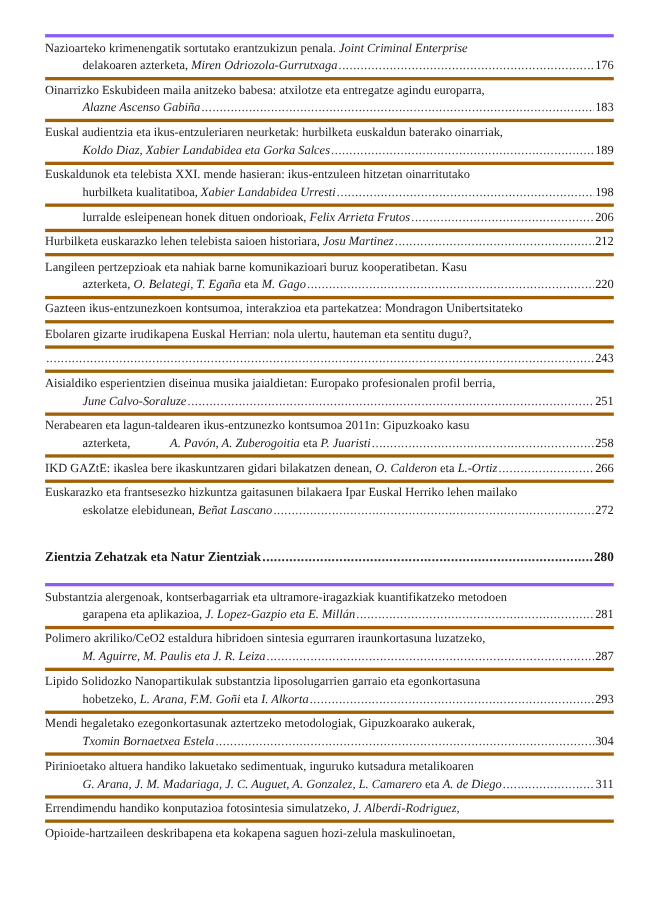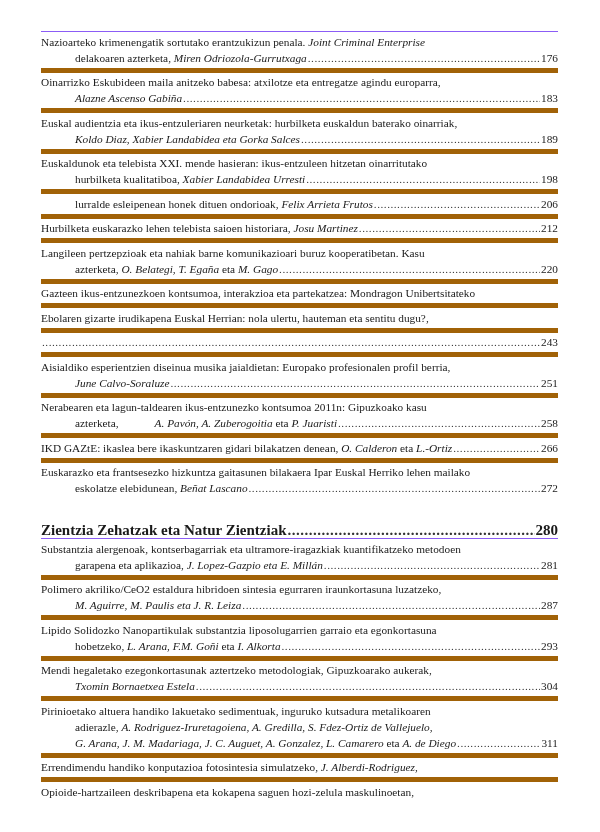--- a/index.html
+++ b/index.html
@@ -1,28 +1,28 @@
 <!DOCTYPE html>
 <html><head>
 <meta charset="utf-8">
 <style>
   html, body { margin: 0; padding: 0; background: #ffffff; }
   body { width: 600px; height: 832px; overflow: hidden; position: relative;
          font-family: "Liberation Serif", "DejaVu Serif", serif; color: #1a1a1a; }
   .toc { position: absolute; left: 41px; top: 31px; width: 517px; font-size: 11.3px; line-height: 16px; }
-  .entry { border-top: 5px solid #a16207; padding: 1.5px 0 2px 0; }
-  .entry.first { border-top: 1px solid #8b5cf6; }
+  .entry { border-top: 3px solid #a16207; padding: 1.5px 0 2px 0; }
+  .entry.first { border-top: 3px solid #8b5cf6; }
   .line { display: flex; white-space: nowrap; }
   .line.indent { padding-left: 34px; }
   .leader { flex: 1 1 auto; overflow: hidden; white-space: nowrap; margin: 0 1px; color: #333; letter-spacing: 0.5px; }
   .leader::after { content: "........................................................................................................................................................................................................"; }
   .page { flex: 0 0 auto; }
   i { font-style: italic; }
   .gap-a { width: 36px; display: inline-block; }
-  .section { margin-top: 22px; font-weight: bold; font-size: 15px; }
+  .section { margin-top: 22px; margin-bottom: 16px; font-weight: bold; font-size: 12px; }
   .section .line { padding-top: 2px; }
 </style>
 </head>
 <body>
 
 <div class="toc">
   <div id="group-a">
       <div class="entry first">
         <div class="line">
           <span><span>Nazioarteko krimenengatik sortutako erantzukizun penala. </span><i>Joint Criminal Enterprise</i></span>
@@ -187,23 +187,20 @@
           <span><i>Txomin Bornaetxea Estela</i></span>
           <span class="leader"></span>
           <span class="page">304</span>
         </div>
       </div>
       <div class="entry">
         <div class="line">
           <span><span>Pirinioetako altuera handiko lakuetako sedimentuak, inguruko kutsadura metalikoaren</span></span>
         </div>
         <div class="line indent">
-          <span><span>adierazle, </span><i>A. Rodriguez-Iruretagoiena, A. Gredilla, S. Fdez-Ortiz de Vallejuelo,</i></span>
-        </div>
-        <div class="line indent">
           <span><i>G. Arana, J. M. Madariaga, J. C. Auguet, A. Gonzalez, L. Camarero</i><span> eta </span><i>A. de Diego</i></span>
           <span class="leader"></span>
           <span class="page">311</span>
         </div>
       </div>
       <div class="entry">
         <div class="line">
           <span><span>Errendimendu handiko konputazioa fotosintesia simulatzeko, </span><i>J. Alberdi-Rodriguez,</i></span>
         </div>
       </div>

